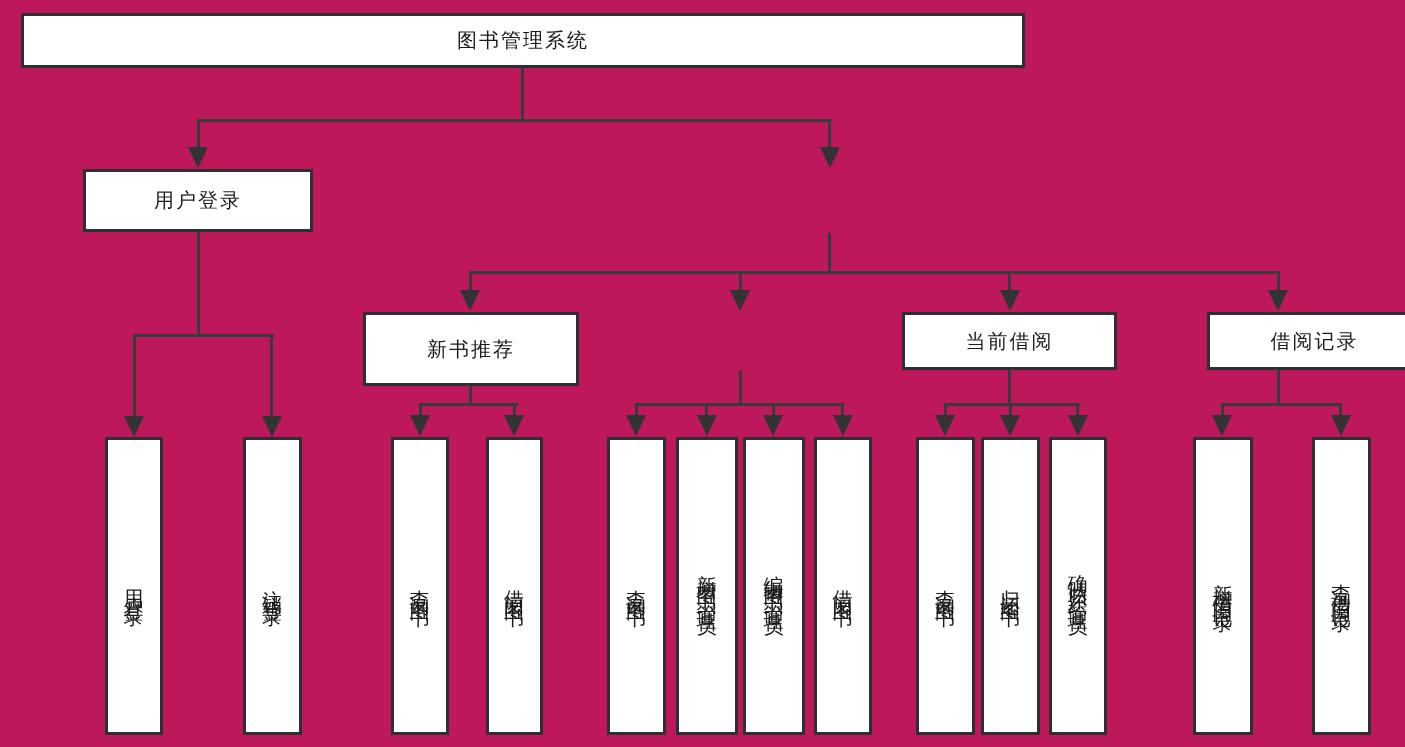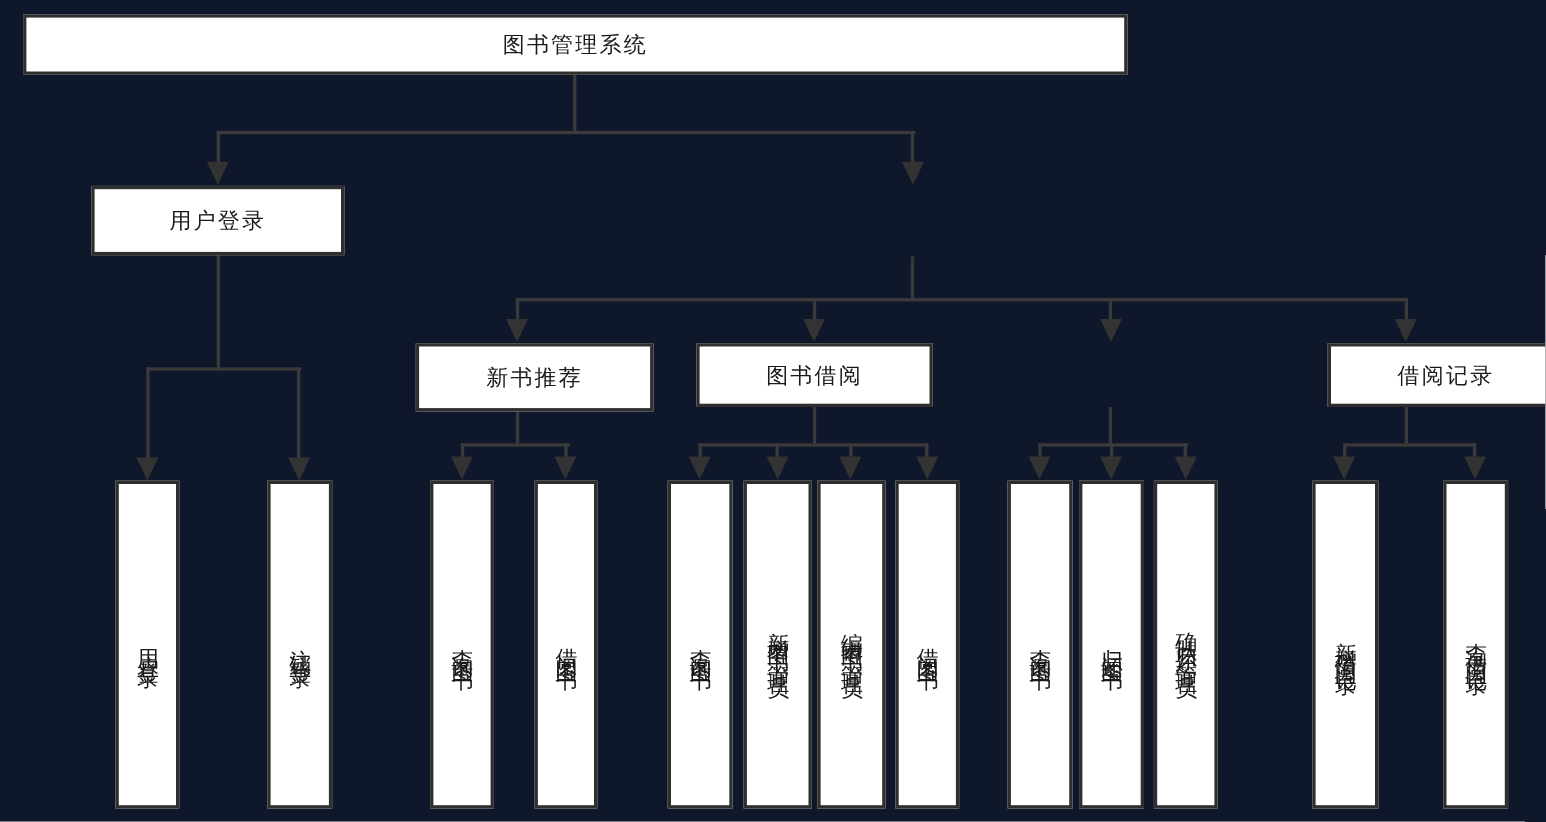--- a/index.html
+++ b/index.html
@@ -1,17 +1,17 @@
 <!DOCTYPE html>
 <html><head>
 <meta charset="utf-8">
 <style>
   html,body{margin:0;padding:0;background:#fff;}
   .canvas{
-    position:relative;width:1405px;height:747px;background:#0f172a;
+    position:relative;width:1405px;height:747px;background:#be185d;
     font-family:"Liberation Sans",sans-serif;overflow:hidden;
   }
   .box{
     position:absolute;box-sizing:border-box;border:3px solid #2f2f2f;background:#ffffff;
     display:flex;align-items:center;justify-content:center;
     font-size:20px;color:#1a1a1a;letter-spacing:2px;white-space:nowrap;
   }
   .vbox span{
     writing-mode:vertical-rl;text-orientation:upright;
     letter-spacing:6px;white-space:normal;line-height:1;
@@ -90,22 +90,22 @@
   <div class="hline" style="left:1221px;top:403px;width:121px"></div>
   <div class="vline" style="left:1221px;top:403px;height:16px"></div>
   <div class="vline" style="left:1339px;top:403px;height:16px"></div>
   <div class="arrow" style="left:1212px;top:415px"></div>
   <div class="arrow" style="left:1331px;top:415px"></div>
 
   <div class="box" style="left:21px;top:13px;width:1004px;height:55px">图书管理系统</div>
 
   <div class="box" style="left:83px;top:169px;width:230px;height:63px">用户登录</div>
 
-  <div class="box" style="left:378px;top:312px;width:216px;height:62px">新书推荐</div>
-  <div class="box" style="left:633px;top:312px;width:215px;height:58px">图书借阅</div>
+  <div class="box" style="left:363px;top:312px;width:216px;height:74px">新书推荐</div>
+  <div class="box" style="left:902px;top:312px;width:215px;height:58px">当前借阅</div>
   <div class="box" style="left:1207px;top:312px;width:215px;height:58px">借阅记录</div>
 
   <div class="box vbox" style="left:105px;top:437px;width:58px;height:298px">
     <span>用户登录</span>
   </div>
   <div class="box vbox" style="left:243px;top:437px;width:59px;height:298px">
     <span>注销登录</span>
   </div>
 
   <div class="box vbox" style="left:391px;top:437px;width:58px;height:298px">

